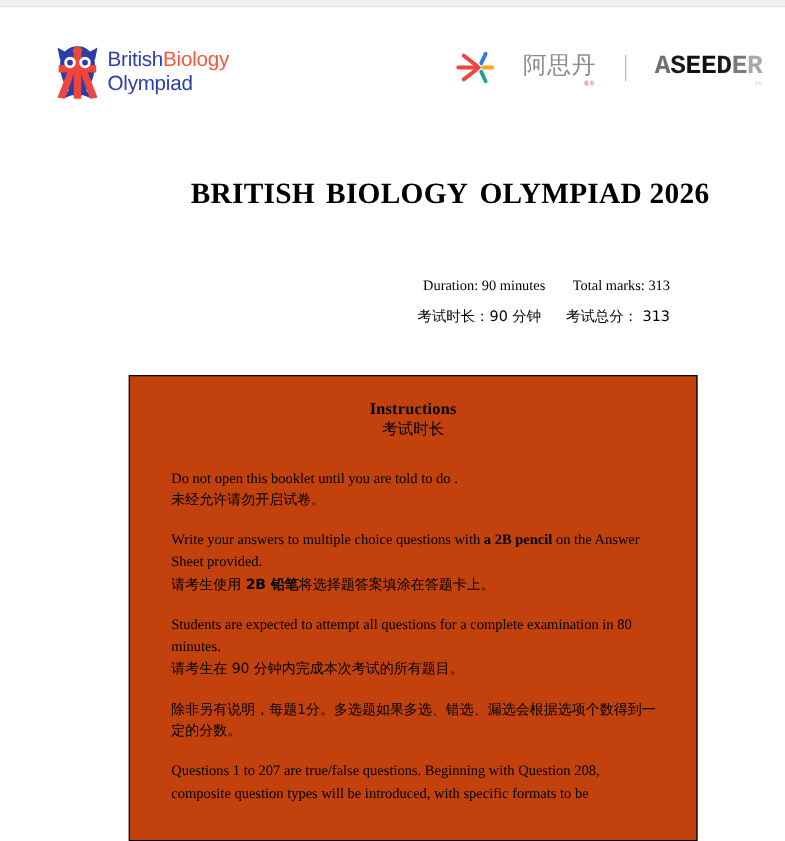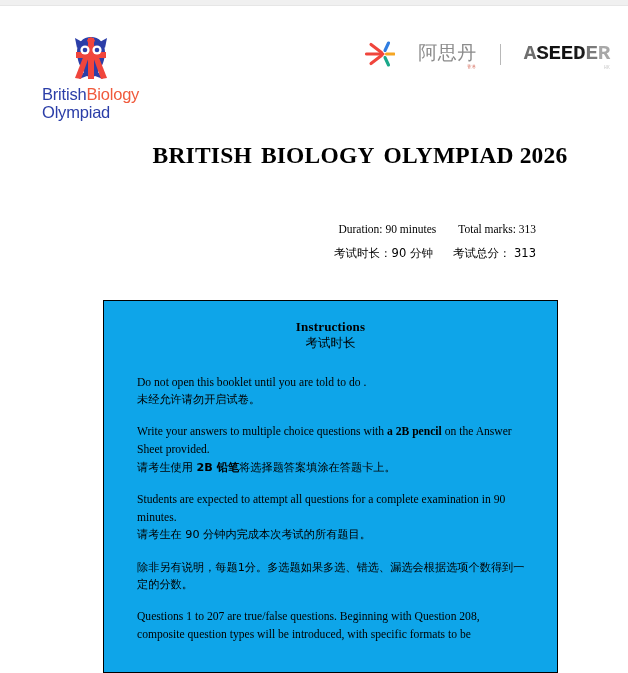--- a/index.html
+++ b/index.html
@@ -41,21 +41,20 @@
     height: 62px;
   }
 
   
   .bbo-logo {
     position: absolute;
     left: 42px; top: 4px;
     display: flex;
     align-items: center;
     gap: 4px;
-    flex-direction: column;
   }
   .owl-mark {
     width: 40px; height: 46px;
     position: relative;
     flex: none;
   }
   .bbo-wordmark {
     font-family: "Liberation Sans", sans-serif;
     line-height: 1.12;
     padding-top: 1px;
@@ -157,21 +156,21 @@
   .meta-row.cn .meta-sep { width: 20px; }
 
   
   .instructions-box {
     position: absolute;
     left: 103px; top: 294px;
     width: 455px;
     height: 373px;
     border: 1px solid #000000;
     box-sizing: border-box;
-    background: #0ea5e9;
+    background: #c2410c;
     overflow: hidden;
   }
   .instr-heading {
     text-align: center;
     margin-top: 18px;
   }
   .instr-heading-en {
     font-size: 13px;
     font-weight: bold;
     color: #000000;
@@ -306,21 +305,21 @@
         <div class="instr-en">Do not open this booklet until you are told to do .</div>
         <div class="instr-cn">未经允许请勿开启试卷。</div>
       </div>
 
       <div class="instr-para">
         <div class="instr-en"><span>Write your answers to multiple choice questions with </span><b>a 2B pencil</b><span> on the Answer Sheet provided.</span></div>
         <div class="instr-cn"><span>请考生使用 </span><b>2B 铅笔</b><span>将选择题答案填涂在答题卡上。</span></div>
       </div>
 
       <div class="instr-para">
-        <div class="instr-en">Students are expected to attempt all questions for a complete examination in 90 minutes.</div>
+        <div class="instr-en">Students are expected to attempt all questions for a complete examination in 80 minutes.</div>
         <div class="instr-cn">请考生在 90 分钟内完成本次考试的所有题目。</div>
       </div>
 
       <div class="instr-para">
         <div class="instr-cn">除非另有说明，每题1分。多选题如果多选、错选、漏选会根据选项个数得到一定的分数。</div>
       </div>
 
       <div class="instr-para">
         <div class="instr-en">Questions 1 to 207 are true/false questions. Beginning with Question 208, composite question types will be introduced, with specific formats to be</div>
       </div>

